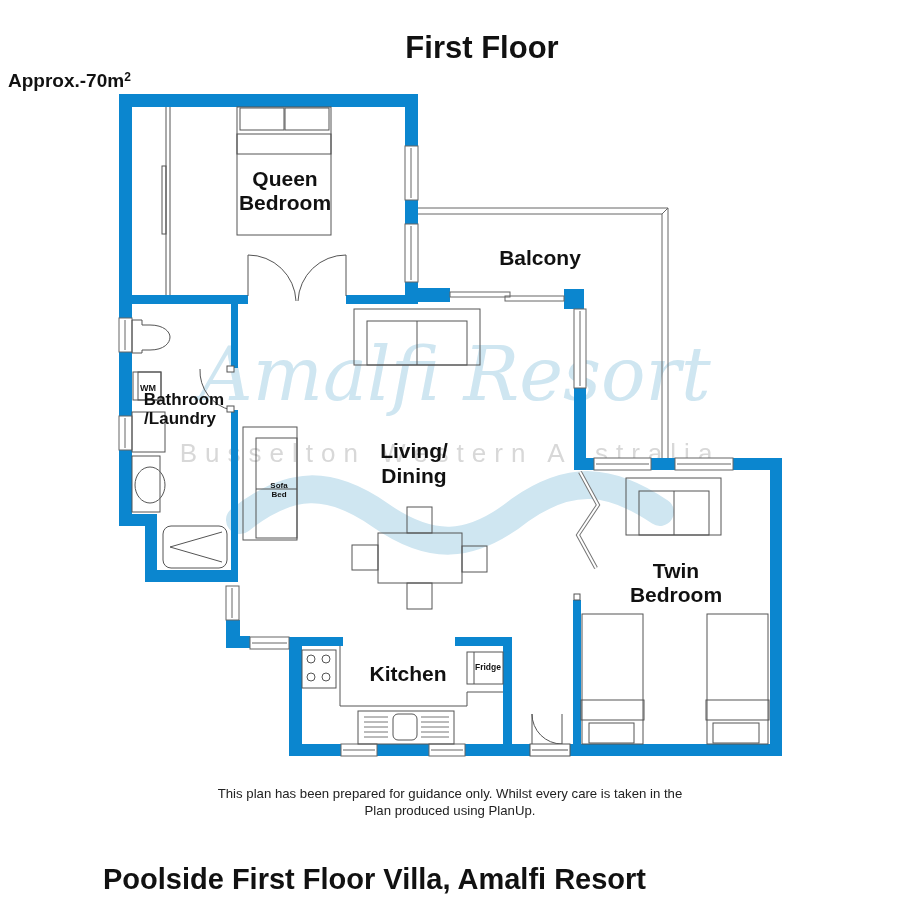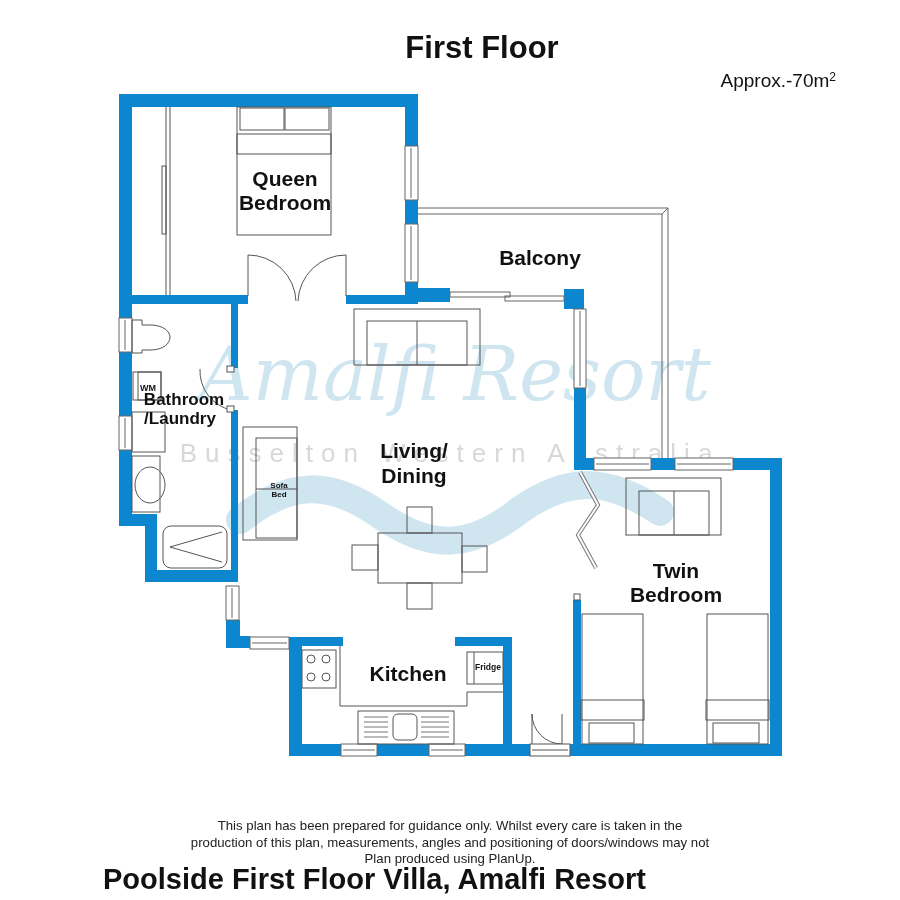--- a/index.html
+++ b/index.html
@@ -1,26 +1,26 @@
 <!DOCTYPE html>
 <html><head>
 <meta charset="utf-8">
 <style>
   html, body { margin: 0; padding: 0; background: #ffffff; }
   body { width: 900px; height: 900px; position: relative; overflow: hidden;
          font-family: "Liberation Sans", sans-serif; color: #111; }
   .title { position: absolute; left: 0; width: 900px; text-align: center; top: 30px;
            font-size: 31px; font-weight: bold; line-height: 36px; padding-left: 32px; }
-  .subtitle { position: absolute; left: 0; width: 836px; text-align: right; top: 66px;
-              font-size: 19px; font-weight: normal; line-height: 22px; padding-left: 8px; box-sizing: border-box; }
+  .subtitle { position: absolute; left: 0; width: 836px; text-align: left; top: 66px;
+              font-size: 19px; font-weight: bold; line-height: 22px; padding-left: 8px; box-sizing: border-box; }
   .subtitle sup { font-size: 12px; vertical-align: 6px; }
   svg.plan { position: absolute; left: 0; top: 0; }
   .room-label { font-family: "Liberation Sans", sans-serif; font-weight: bold; fill: #111; }
   .disclaimer { position: absolute; left: 0; width: 900px; top: 786px; text-align: center;
-                font-size: 13.2px; line-height: 16.5px; color: #222; margin-top: 32px; }
+                font-size: 13.2px; line-height: 16.5px; color: #222; }
   .footer { position: absolute; left: 0; width: 749px; top: 862px; text-align: center;
             font-size: 29px; font-weight: bold; line-height: 34px; }
 </style>
 </head>
 <body>
 
 <div class="title">First Floor</div>
 <div class="subtitle"><span>Approx.-70m</span><sup>2</sup></div>
 
 <svg class="plan" width="900" height="900" viewBox="0 0 900 900" xmlns="http://www.w3.org/2000/svg">
@@ -210,17 +210,16 @@
     <text class="room-label" x="676" y="578" text-anchor="middle" font-size="21">Twin</text>
     <text class="room-label" x="676" y="602" text-anchor="middle" font-size="21">Bedroom</text>
 
     <text class="room-label" x="408" y="681" text-anchor="middle" font-size="21">Kitchen</text>
     <text class="room-label" x="488" y="670" text-anchor="middle" font-size="8.5" font-weight="normal">Fridge</text>
   </g>
 </svg>
 
 <div class="disclaimer">
   <div>This plan has been prepared for guidance only. Whilst every care is taken in the</div>
-  <div>production of this plan, measurements, angles and positioning of doors/windows may not</div>
   <div>Plan produced using PlanUp.</div>
 </div>
 
 <div class="footer">Poolside First Floor Villa, Amalfi Resort</div>
 
 </body></html>

